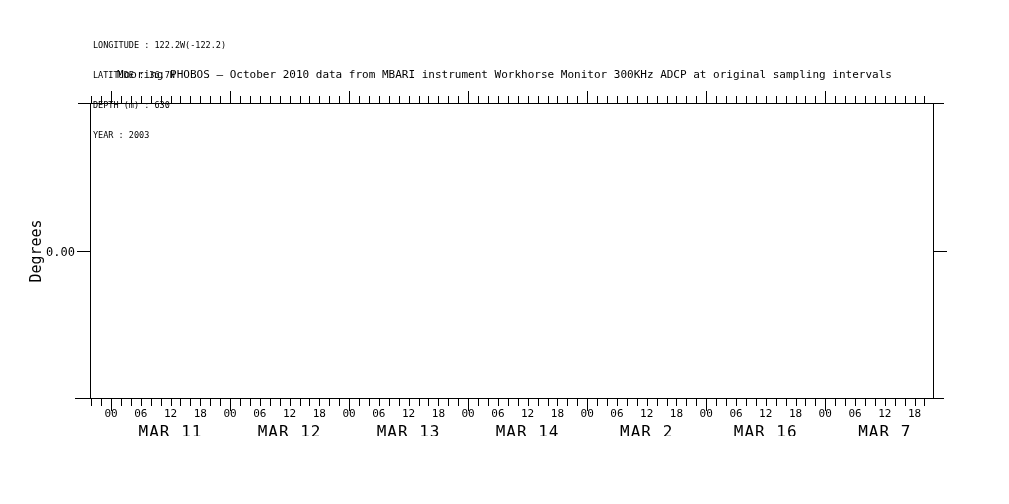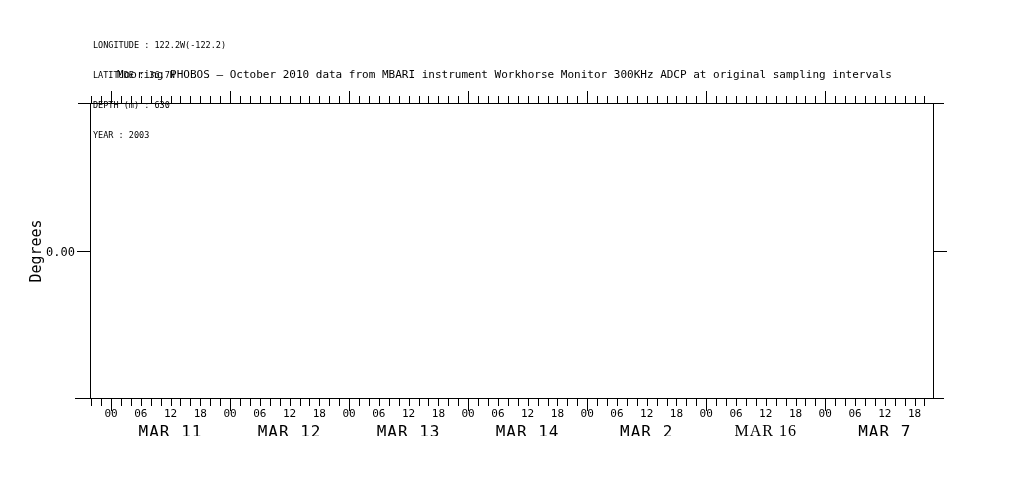--- a/index.html
+++ b/index.html
@@ -265,21 +265,21 @@
       <div class="day-label" style="left: 527.6px;">MAR 14</div>
       <div class="hour-label" style="left: 587.2px;">00</div>
       <div class="hour-label" style="left: 616.9px;">06</div>
       <div class="hour-label" style="left: 646.7px;">12</div>
       <div class="hour-label" style="left: 676.4px;">18</div>
       <div class="day-label" style="left: 646.7px;">MAR 2</div>
       <div class="hour-label" style="left: 706.2px;">00</div>
       <div class="hour-label" style="left: 736px;">06</div>
       <div class="hour-label" style="left: 765.7px;">12</div>
       <div class="hour-label" style="left: 795.5px;">18</div>
-      <div class="day-label" style="left: 765.7px; font-family: Liberation Serif, serif;">MAR 16</div>
+      <div class="day-label" style="left: 765.7px;">MAR 16</div>
       <div class="hour-label" style="left: 825.2px;">00</div>
       <div class="hour-label" style="left: 855px;">06</div>
       <div class="hour-label" style="left: 884.8px;">12</div>
       <div class="hour-label" style="left: 914.5px;">18</div>
       <div class="day-label" style="left: 884.8px;">MAR 7</div>
     </div>
 
 
 </div>
 

